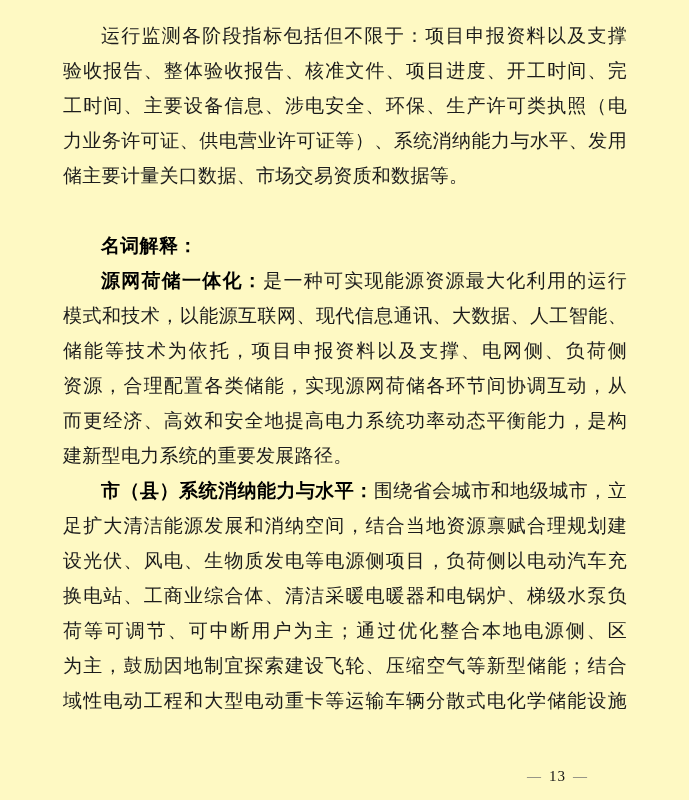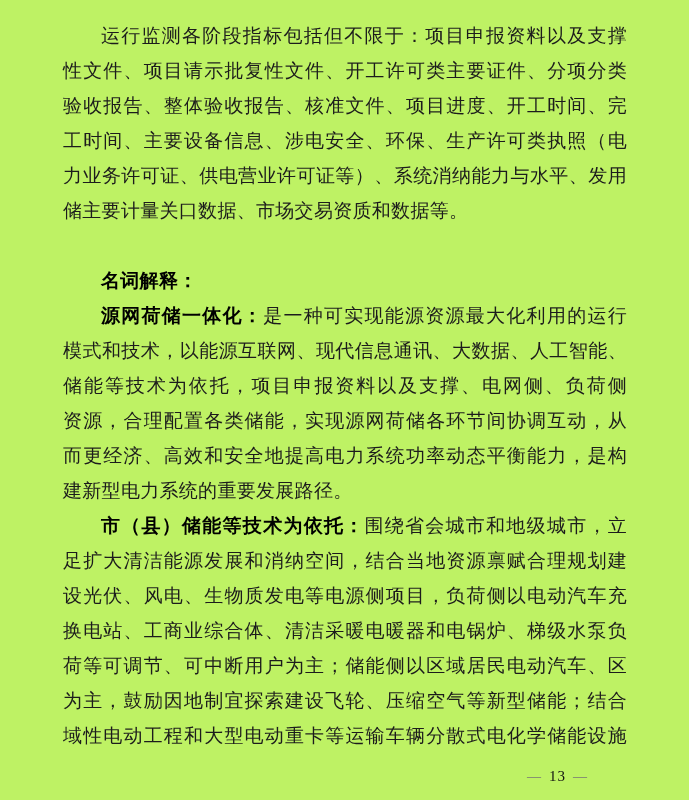--- a/index.html
+++ b/index.html
@@ -6,21 +6,21 @@
   html, body { background: #e8e8e8; }
   body {
     font-family: "Liberation Serif", "DejaVu Serif", serif;
     -webkit-font-smoothing: antialiased;
   }
   .page {
     position: relative;
     width: 689px;
     height: 800px;
     margin: 0 auto;
-    background: #bef264;
+    background: #fef9c3;
     overflow: hidden;
     color: #1c1c1c;
   }
   .doc-body {
     position: absolute;
     left: 63px;
     top: 18px;
     width: 564px;
   }
   .line {
@@ -70,46 +70,45 @@
   .footer .num { color: #111111; }
 </style>
 </head>
 <body>
 
 <div class="page">
   <div class="doc-body">
 
     <div>
       <div class="line fill indent">运行监测各阶段指标包括但不限于：项目申报资料以及支撑</div>
-      <div class="line fill">性文件、项目请示批复性文件、开工许可类主要证件、分项分类</div>
       <div class="line fill">验收报告、整体验收报告、核准文件、项目进度、开工时间、完</div>
       <div class="line fill">工时间、主要设备信息、涉电安全、环保、生产许可类执照（电</div>
       <div class="line fill">力业务许可证、供电营业许可证等）、系统消纳能力与水平、发用</div>
       <div class="line">储主要计量关口数据、市场交易资质和数据等。</div>
     </div>
 
     <div class="blank"></div>
 
     <div class="line indent heading-line">名词解释：</div>
 
     <div>
       <div class="line fill indent"><span class="term">源网荷储一体化：</span><span>是一种可实现能源资源最大化利用的运行</span></div>
       <div class="line fill">模式和技术，以能源互联网、现代信息通讯、大数据、人工智能、</div>
       <div class="line fill">储能等技术为依托，项目申报资料以及支撑、电网侧、负荷侧</div>
       <div class="line fill">资源，合理配置各类储能，实现源网荷储各环节间协调互动，从</div>
       <div class="line fill">而更经济、高效和安全地提高电力系统功率动态平衡能力，是构</div>
       <div class="line">建新型电力系统的重要发展路径。</div>
     </div>
 
     <div>
-      <div class="line fill indent"><span class="term">市（县）储能等技术为依托：</span><span>围绕省会城市和地级城市，立</span></div>
+      <div class="line fill indent"><span class="term">市（县）系统消纳能力与水平：</span><span>围绕省会城市和地级城市，立</span></div>
       <div class="line fill">足扩大清洁能源发展和消纳空间，结合当地资源禀赋合理规划建</div>
       <div class="line fill">设光伏、风电、生物质发电等电源侧项目，负荷侧以电动汽车充</div>
       <div class="line fill">换电站、工商业综合体、清洁采暖电暖器和电锅炉、梯级水泵负</div>
-      <div class="line fill">荷等可调节、可中断用户为主；储能侧以区域居民电动汽车、区</div>
+      <div class="line fill">荷等可调节、可中断用户为主；通过优化整合本地电源侧、区</div>
       <div class="line fill">为主，鼓励因地制宜探索建设飞轮、压缩空气等新型储能；结合</div>
       <div class="line fill">域性电动工程和大型电动重卡等运输车辆分散式电化学储能设施</div>
     </div>
 
   </div>
 
   <div class="footer"><span class="dash">—</span><span class="num">13</span><span class="dash">—</span></div>
 </div>
 
 </body></html>

